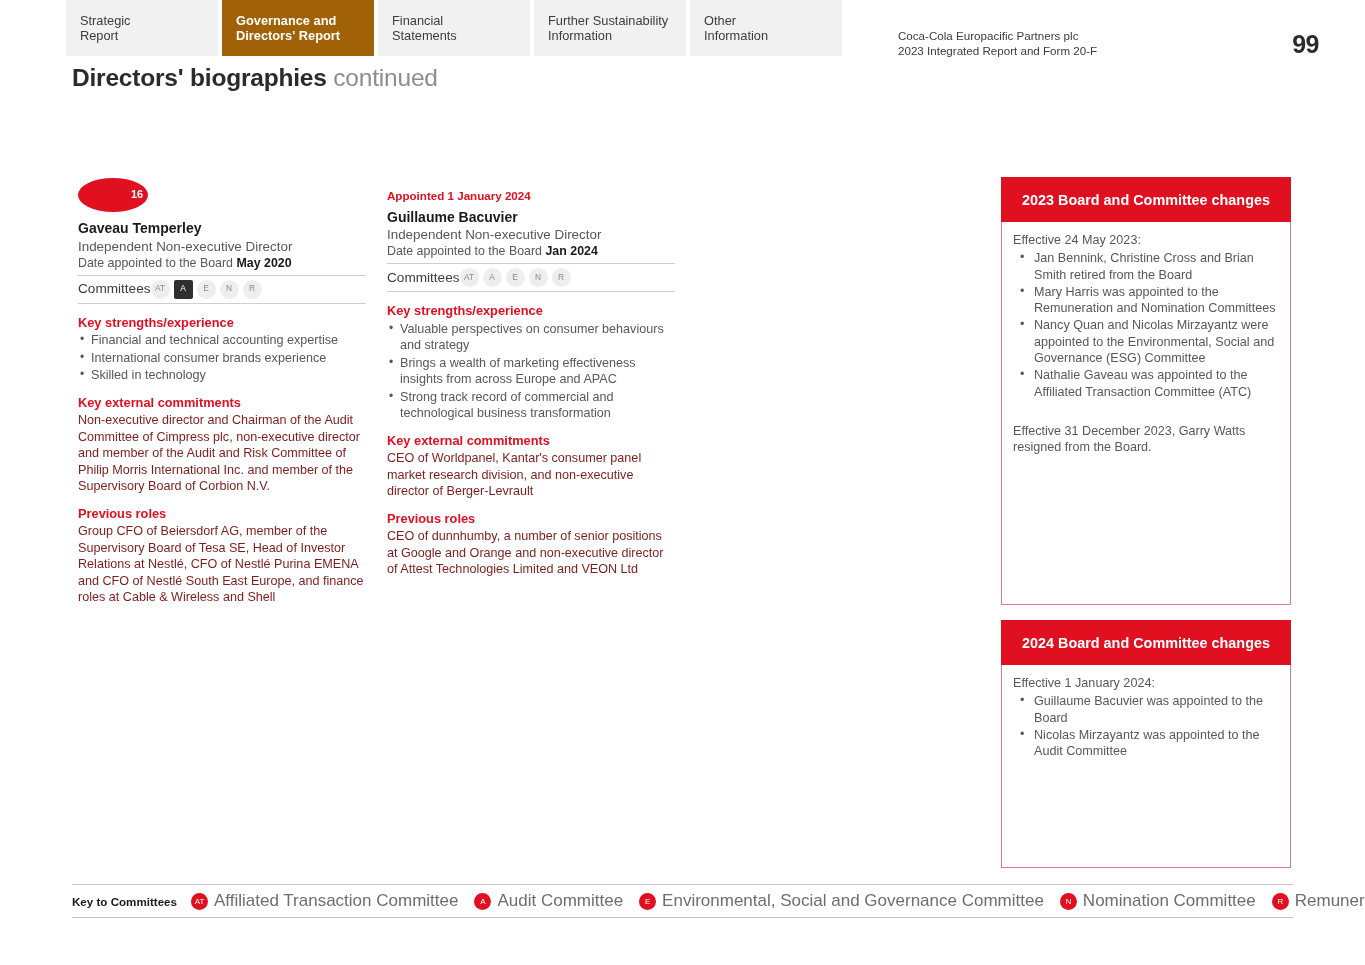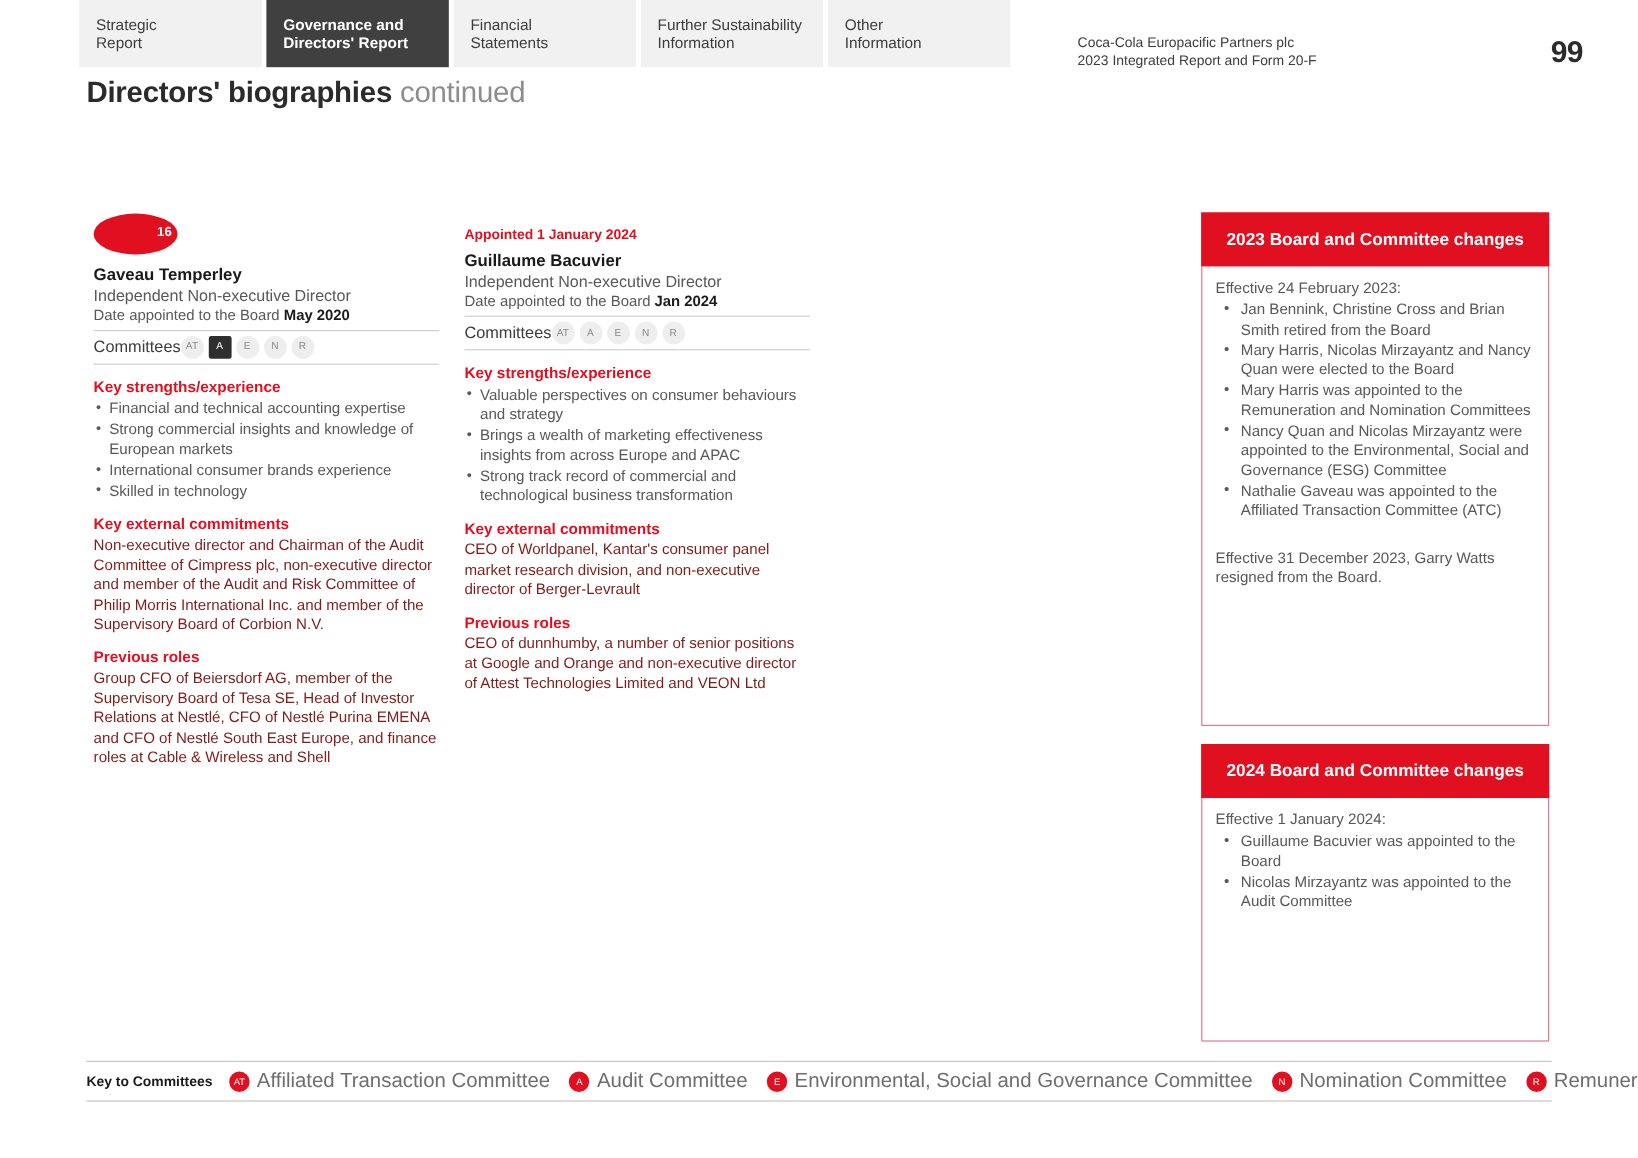--- a/index.html
+++ b/index.html
@@ -32,21 +32,21 @@
     margin-right: 4px;
     display: flex;
     align-items: center;
     padding-left: 14px;
     box-sizing: border-box;
     font-size: 12.8px;
     line-height: 15.5px;
     color: #3c3c3c;
   }
   .tab.active {
-    background: #404040;
+    background: #a16207;
     color: #ffffff;
     font-weight: bold;
   }
   .tab-label { white-space: pre-line; }
 
   .doc-meta {
     position: absolute;
     left: 898px;
     top: 29px;
     font-size: 11.6px;
@@ -334,21 +334,20 @@
         <span class="cbadge">AT</span>
         <span class="cbadge chair">A</span>
         <span class="cbadge">E</span>
         <span class="cbadge">N</span>
         <span class="cbadge">R</span>
       </span>
     </div>
     <div class="sec-head">Key strengths/experience</div>
     <ul>
       <li>Financial and technical accounting expertise</li>
-      <li>Strong commercial insights and knowledge of European markets</li>
       <li>International consumer brands experience</li>
       <li>Skilled in technology</li>
     </ul>
     <div class="sec-head">Key external commitments</div>
     <p class="body-p">Non-executive director and Chairman of the Audit Committee of Cimpress plc, non-executive director and member of the Audit and Risk Committee of Philip Morris International Inc. and member of the Supervisory Board of Corbion N.V.</p>
     <div class="sec-head">Previous roles</div>
     <p class="body-p">Group CFO of Beiersdorf AG, member of the Supervisory Board of Tesa SE, Head of Investor Relations at Nestlé, CFO of Nestlé Purina EMENA and CFO of Nestlé South East Europe, and finance roles at Cable &amp; Wireless and Shell</p>
   </div>
 <div class="bio-col" id="col2">
     <div class="appointed-tag">Appointed 1 January 2024</div>
@@ -373,24 +372,23 @@
     </ul>
     <div class="sec-head">Key external commitments</div>
     <p class="body-p">CEO of Worldpanel, Kantar's consumer panel market research division, and non-executive director of Berger-Levrault</p>
     <div class="sec-head">Previous roles</div>
     <p class="body-p">CEO of dunnhumby, a number of senior positions at Google and Orange and non-executive director of Attest Technologies Limited and VEON Ltd</p>
   </div>
 
 <div class="side-box" id="box2023">
     <div class="side-box-head">2023 Board and Committee changes</div>
     <div class="side-box-body">
-      <p>Effective 24 February 2023:</p>
+      <p>Effective 24 May 2023:</p>
       <ul>
         <li>Jan Bennink, Christine Cross and Brian Smith retired from the Board</li>
-        <li>Mary Harris, Nicolas Mirzayantz and Nancy Quan were elected to the Board</li>
         <li>Mary Harris was appointed to the Remuneration and Nomination Committees</li>
         <li>Nancy Quan and Nicolas Mirzayantz were appointed to the Environmental, Social and Governance (ESG) Committee</li>
         <li>Nathalie Gaveau was appointed to the Affiliated Transaction Committee (ATC)</li>
       </ul>
       <div class="spacer-block"></div>
       <p>Effective 31 December 2023, Garry Watts resigned from the Board.</p>
     </div>
   </div>
 <div class="side-box" id="box2024">
     <div class="side-box-head">2024 Board and Committee changes</div>

